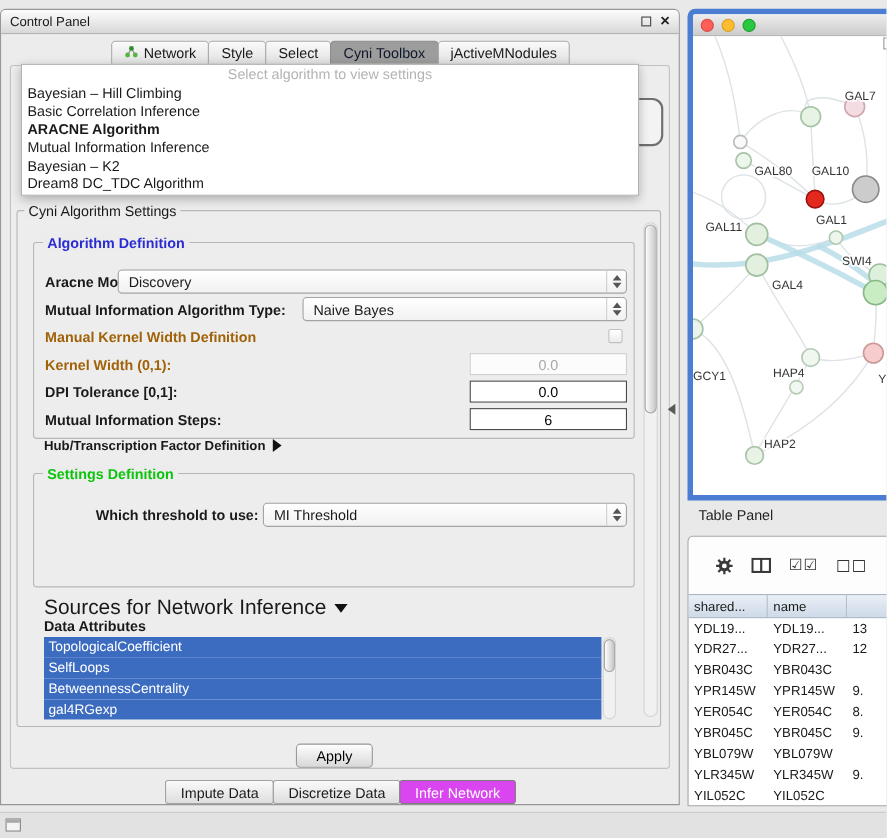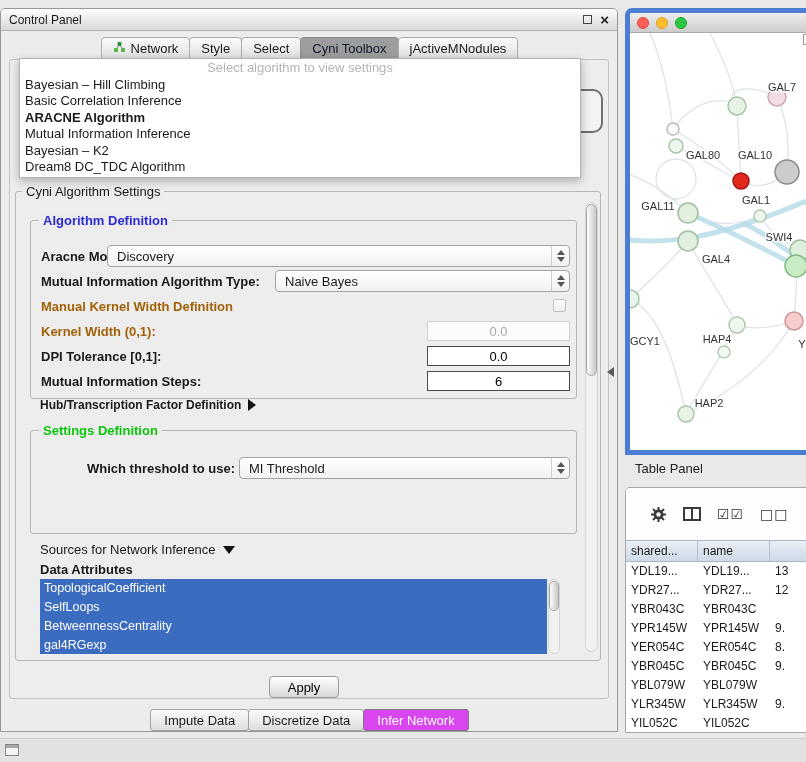--- a/index.html
+++ b/index.html
@@ -67,21 +67,21 @@
       background:linear-gradient(#ffffff,#ececec)}
 
   .algo-box{left:14px;top:28px;width:547px;height:179px}
   .thr-box{left:14px;top:238px;width:547px;height:104px}
   .mi-box{left:8px;top:56px;width:531px;height:44px}
   .mi-box .legend{background:#ececec}
 
   .hub-row{position:absolute;left:24px;top:206px;display:flex;align-items:center;gap:7px;
            font-size:12px;font-weight:bold;cursor:default}
   .tri-right{width:0;height:0;border-top:6px solid transparent;border-bottom:6px solid transparent;border-left:8px solid #111}
-  .src-row{position:absolute;left:24px;top:350px;display:flex;align-items:center;gap:7px;font-size:13px;cursor:default}
+  .src-row{position:absolute;left:24px;top:350px;display:flex;align-items:center;gap:7px;font-size:19px;cursor:default}
   .tri-down{width:0;height:0;border-left:6px solid transparent;border-right:6px solid transparent;border-top:8px solid #111}
   .da-label{position:absolute;left:24px;top:370px;font-size:13px;font-weight:bold}
   .attr-wrap{position:absolute;left:24px;top:387px;width:507px;height:75px;overflow:hidden;background:#fff}
   .attr-item{height:19px;line-height:19px;background:#3c6cc0;color:#fff;font-size:12.5px;padding-left:4px}
 
   .apply{position:absolute;left:268px;top:667px;width:70px;height:22px;font-size:13px;
          background:linear-gradient(#fefefe,#d8d8d8);border:1px solid #9a9a9a;border-radius:4px;
          font-family:"Liberation Sans",sans-serif}
   .btabbar{position:absolute;left:0;top:700px;width:100%;display:flex;justify-content:center}
   .btab{padding:3px 13px;height:22px;font-size:13px;background:linear-gradient(#fafafa,#dedede);

